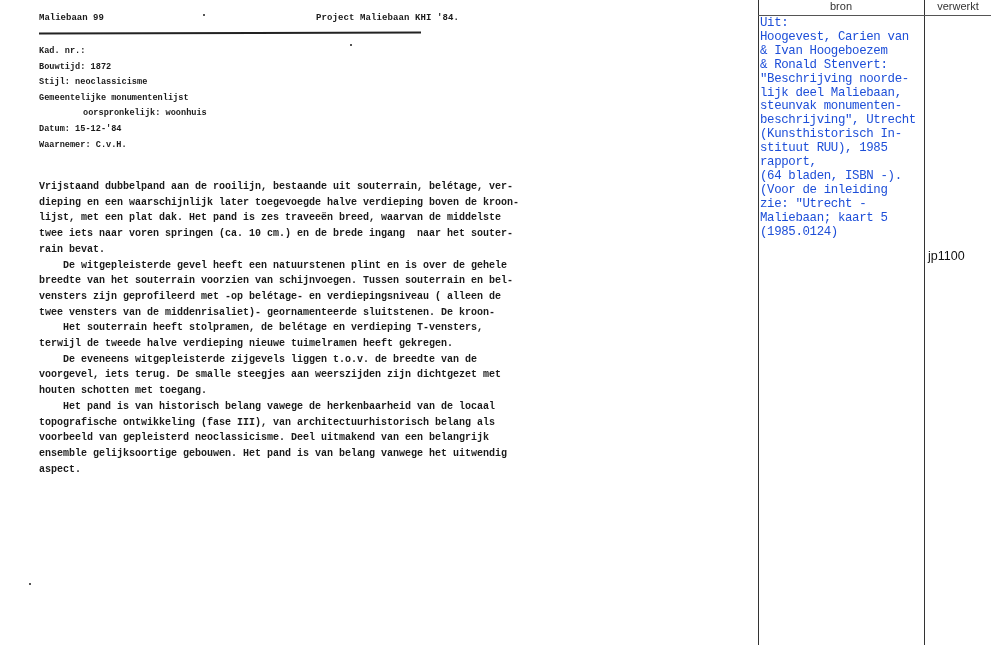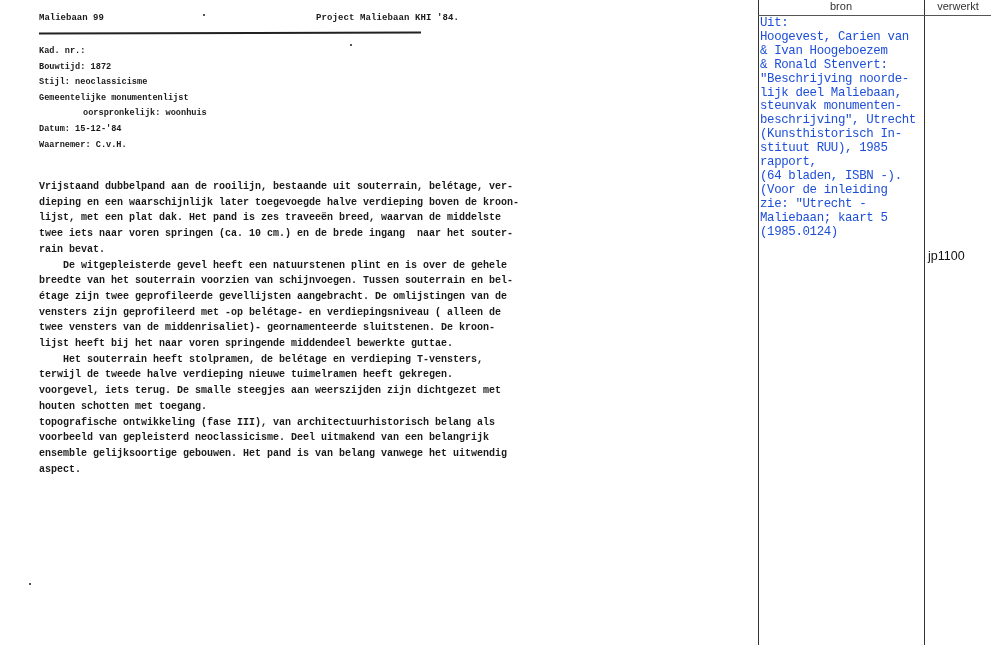--- a/index.html
+++ b/index.html
@@ -46,28 +46,28 @@
   </div>
 
   <div class="body tw">
     <span class="ln">Vrijstaand dubbelpand aan de rooilijn, bestaande uit souterrain, belétage, ver-</span>
     <span class="ln">dieping en een waarschijnlijk later toegevoegde halve verdieping boven de kroon-</span>
     <span class="ln">lijst, met een plat dak. Het pand is zes traveeën breed, waarvan de middelste</span>
     <span class="ln">twee iets naar voren springen (ca. 10 cm.) en de brede ingang  naar het souter-</span>
     <span class="ln">rain bevat.</span>
     <span class="ln">    De witgepleisterde gevel heeft een natuurstenen plint en is over de gehele</span>
     <span class="ln">breedte van het souterrain voorzien van schijnvoegen. Tussen souterrain en bel-</span>
-    <span class="ln">étage zijn twee geprofileerde gevellijsten aangebracht. De omlijstingen van de</span>
     <span class="ln">vensters zijn geprofileerd met -op belétage- en verdiepingsniveau ( alleen de</span>
     <span class="ln">twee vensters van de middenrisaliet)- geornamenteerde sluitstenen. De kroon-</span>
-    <span class="ln">lijst heeft bij het naar voren springende middendeel bewerkte guttae.</span>
     <span class="ln">    Het souterrain heeft stolpramen, de belétage en verdieping T-vensters,</span>
     <span class="ln">terwijl de tweede halve verdieping nieuwe tuimelramen heeft gekregen.</span>
+    <span class="ln">    De eveneens witgepleisterde zijgevels liggen t.o.v. de breedte van de</span>
     <span class="ln">voorgevel, iets terug. De smalle steegjes aan weerszijden zijn dichtgezet met</span>
     <span class="ln">houten schotten met toegang.</span>
+    <span class="ln">    Het pand is van historisch belang vawege de herkenbaarheid van de locaal</span>
     <span class="ln">topografische ontwikkeling (fase III), van architectuurhistorisch belang als</span>
     <span class="ln">voorbeeld van gepleisterd neoclassicisme. Deel uitmakend van een belangrijk</span>
     <span class="ln">ensemble gelijksoortige gebouwen. Het pand is van belang vanwege het uitwendig</span>
     <span class="ln">aspect.</span>
   </div>
 
   <div class="speck" style="left:203px; top:14px;"></div>
   <div class="speck" style="left:29px; top:583px;"></div>
   <div class="speck" style="left:350px; top:44px;"></div>
 </div>

